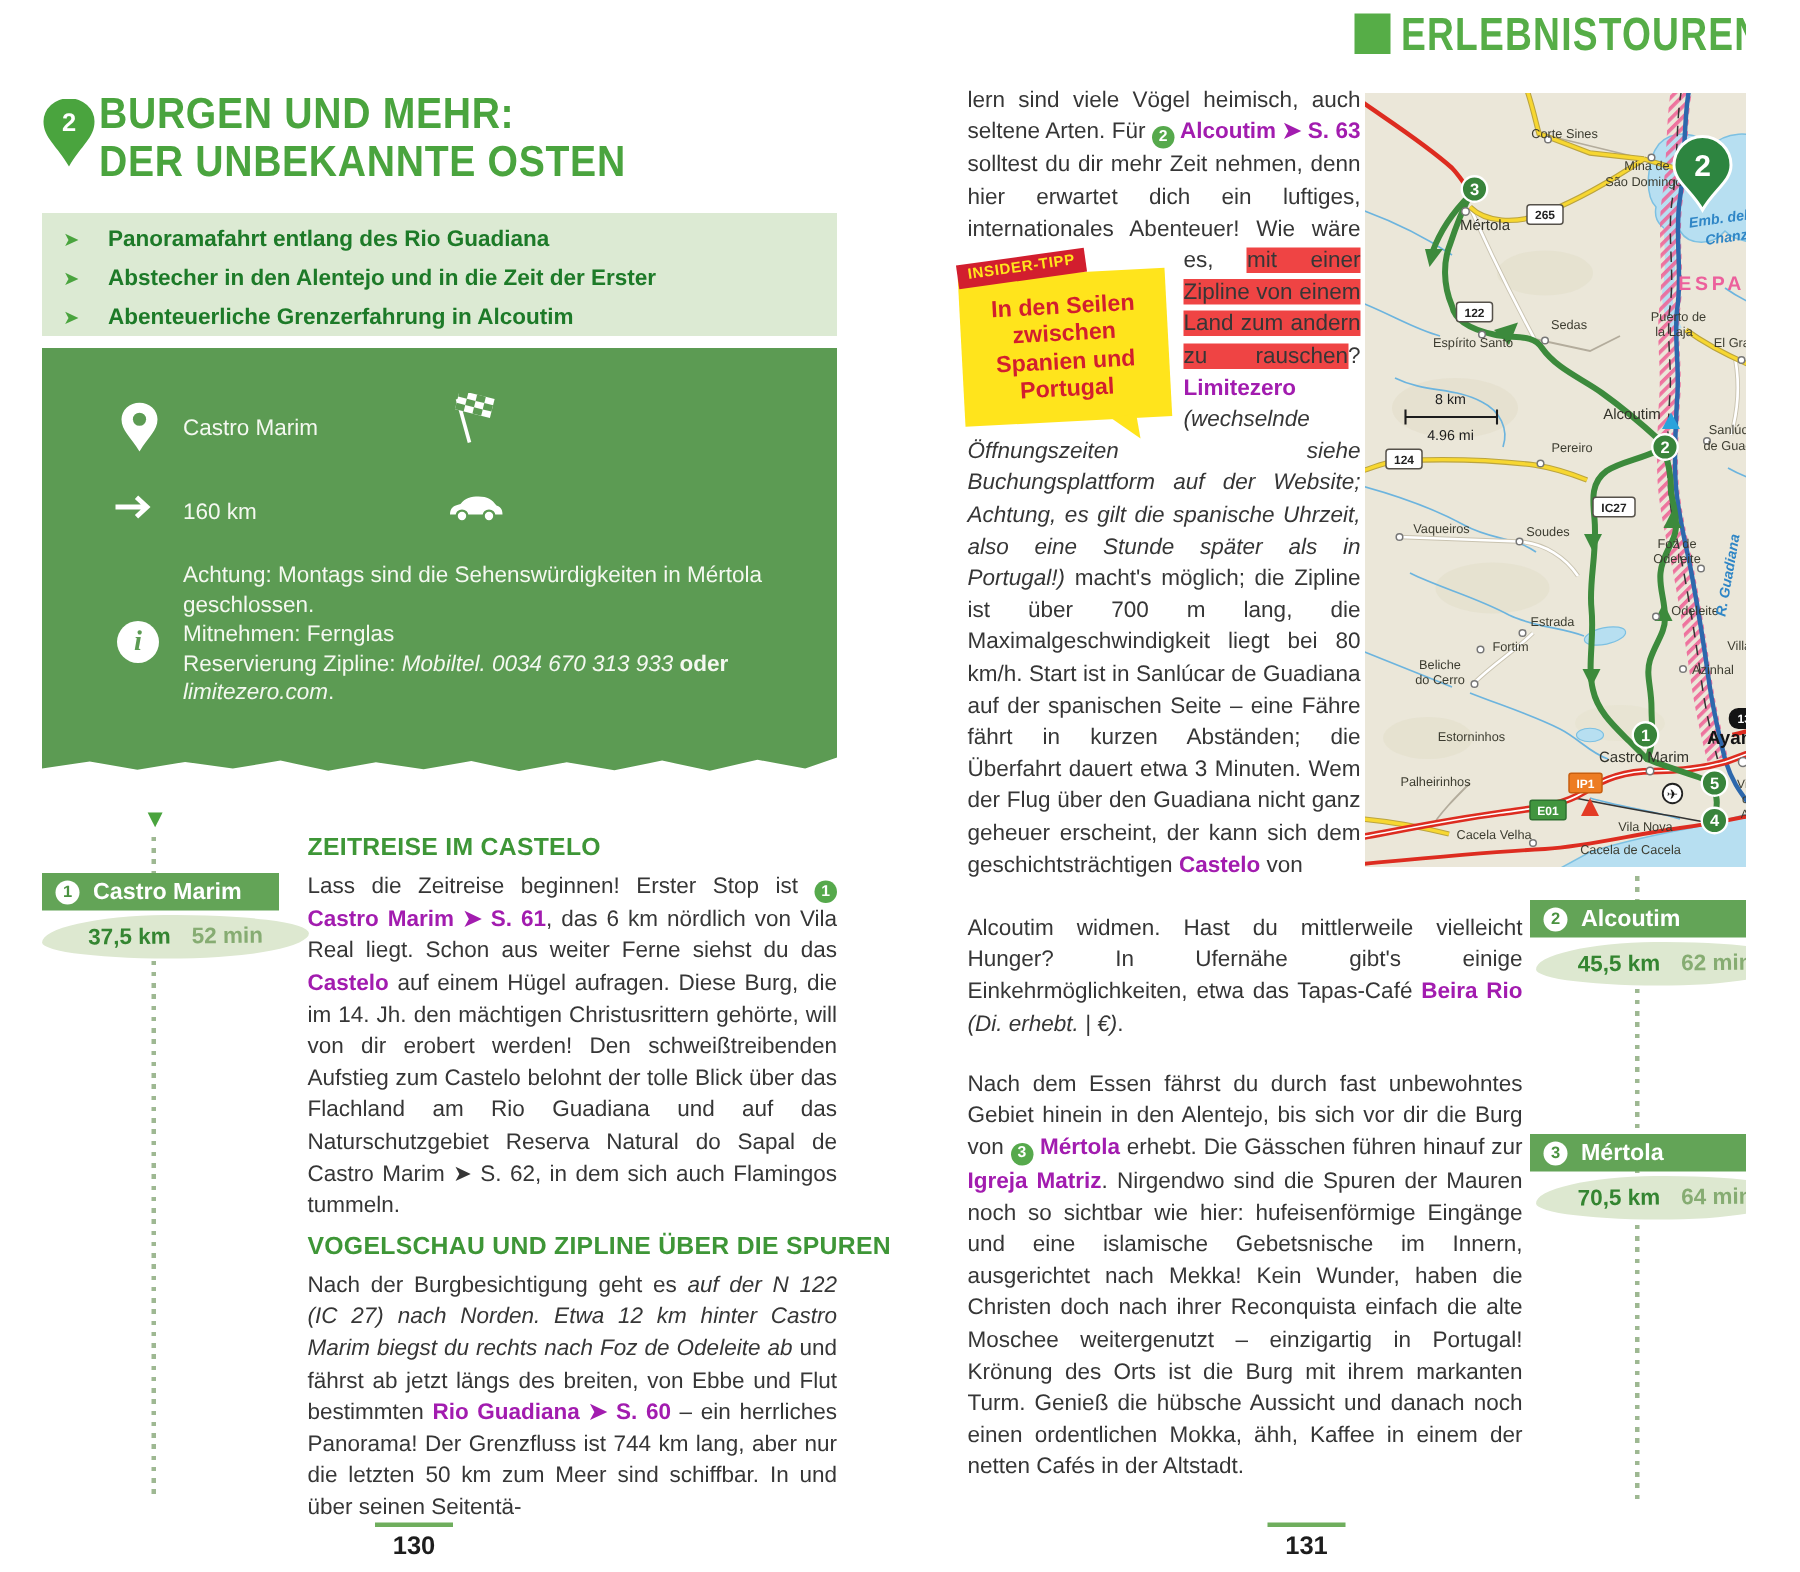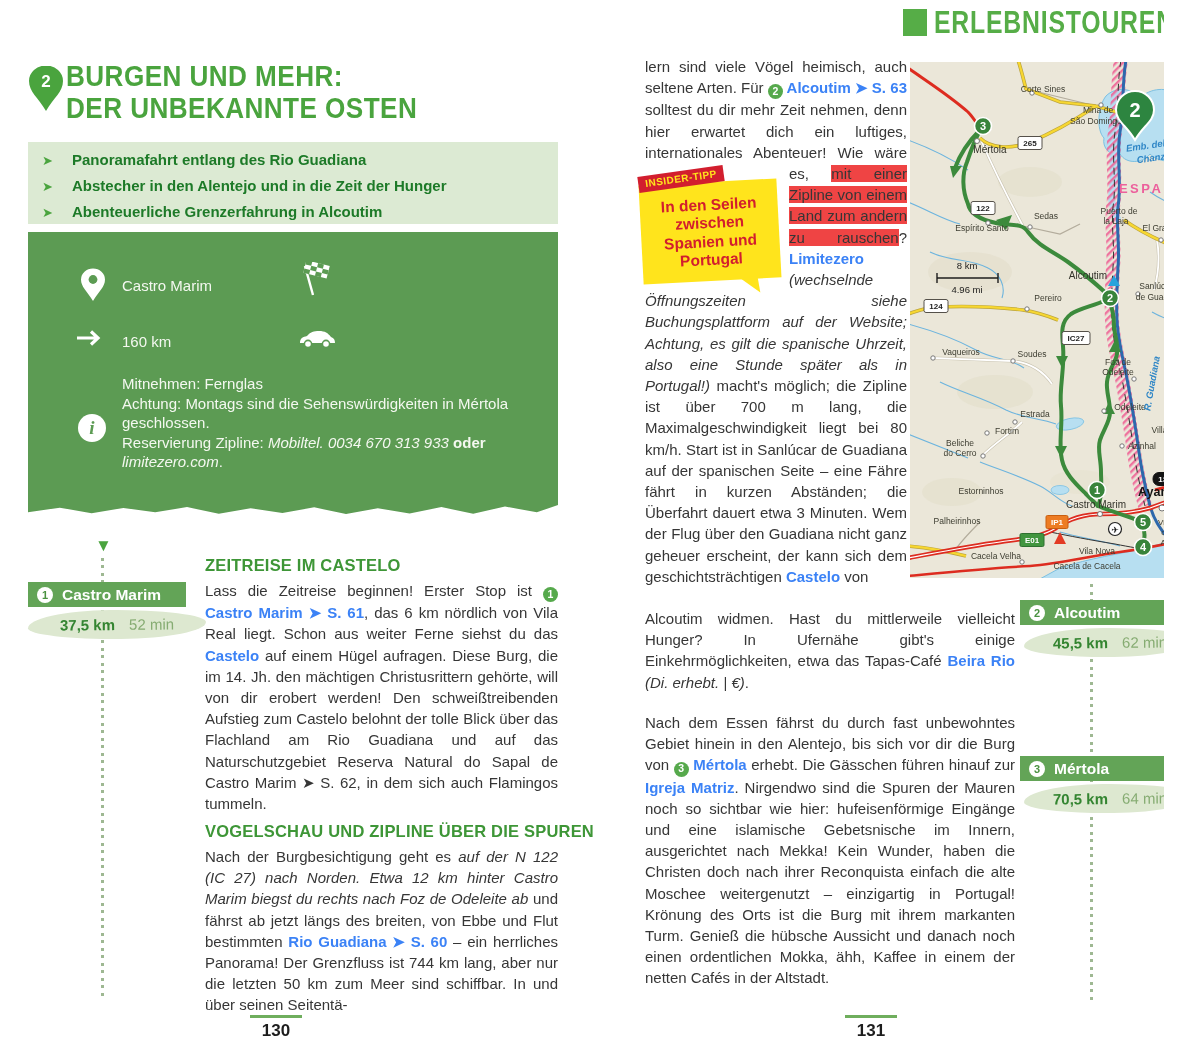--- a/index.html
+++ b/index.html
@@ -36,21 +36,21 @@
   .f-dur{left:314px;top:88px;width:185px;}
   .f-notes{left:94px;top:142px;width:408px;line-height:1.5;}
   .icon-abs{position:absolute;}
   .info-circle{width:28px;height:28px;border-radius:50%;background:#fff;color:#5c9b53;display:flex;
                align-items:center;justify-content:center;font-family:"Liberation Serif",serif;
                font-weight:bold;font-style:italic;font-size:19px;}
 
   
   .sec-h{position:absolute;font-size:16.5px;font-weight:bold;color:#3e9637;letter-spacing:.2px;}
   .body-col{position:absolute;font-size:15px;line-height:21.2px;text-align:justify;color:#363636;}
-  .seg-g{color:#3b82f6;font-weight:bold;}
+  .seg-g{color:#a21caf;font-weight:bold;}
   .seg-it{font-style:italic;}
   .seg-b{font-weight:bold;text-align:right;}
   .seg-hl{background:#ef4444;}
   .seg-n{display:inline-flex;width:15px;height:15px;border-radius:50%;background:#56a94c;color:#fff;
          font-size:10.5px;font-weight:bold;align-items:center;justify-content:center;vertical-align:-2px;}
   .seg-tip{float:left;width:136px;height:112px;margin:4px 8px 0 0;}
 
   
   .tip{position:absolute;left:641px;top:182px;width:138px;z-index:5;}
   .tip-ribbon{position:absolute;top:-11px;left:-3px;background:#d21e2e;color:#ffe41c;font-size:10px;
@@ -66,21 +66,21 @@
   .tl-arrow{position:absolute;color:#4aa43e;font-size:17px;}
   .stop-bar{position:absolute;height:25px;background:#63a457;display:flex;align-items:center;
             padding-left:9px;box-sizing:border-box;z-index:3;}
   .stop-badge{width:16px;height:16px;border-radius:50%;background:#fff;color:#4a9240;font-size:11px;
               font-weight:bold;display:flex;align-items:center;justify-content:center;flex:0 0 16px;}
   .stop-name{color:#fff;font-weight:bold;font-size:15.5px;margin-left:9px;white-space:nowrap;}
   .brush{position:absolute;height:29px;background:#dde8d0;display:flex;align-items:center;
          justify-content:center;z-index:3;transform:rotate(-.6deg);
          border-radius:46% 54% 48% 52% / 60% 45% 55% 40%;}
   .brush .km{color:#348531;font-weight:bold;font-size:15px;}
-  .brush .min{color:#86ac72;font-weight:normal;font-size:15px;margin-left:14px;}
+  .brush .min{color:#86ac72;font-weight:bold;font-size:15px;margin-left:14px;}
 
   
   .map{position:absolute;left:910px;top:62px;width:290px;height:516px;}
   .ml{text-anchor:middle;font-family:"Liberation Sans",sans-serif;}
   .lbl{font-size:8.5px;fill:#3c3c30;}
   .lbl-md{font-size:10px;fill:#32322a;}
   .lbl-b{font-size:12.5px;font-weight:bold;fill:#141414;}
   .lbl-blue{font-size:9.5px;font-style:italic;font-weight:bold;fill:#2f86c6;}
   .lbl-pink{font-size:13px;font-weight:bold;fill:#ec609c;letter-spacing:2.5px;}
   .lbl-sm{font-size:8px;fill:#3c3c30;}
@@ -113,21 +113,21 @@
     <div>DER UNBEKANNTE OSTEN</div>
   </div>
 
   <div class="hl-box">
     <div class="hl-row">
       <span class="hl-arrow">➤</span>
       <span class="hl-text">Panoramafahrt entlang des Rio Guadiana</span>
     </div>
     <div class="hl-row">
       <span class="hl-arrow">➤</span>
-      <span class="hl-text">Abstecher in den Alentejo und in die Zeit der Hunger</span>
+      <span class="hl-text">Abstecher in den Alentejo und in die Zeit der Erster</span>
     </div>
     <div class="hl-row">
       <span class="hl-arrow">➤</span>
       <span class="hl-text">Abenteuerliche Grenzerfahrung in Alcoutim</span>
     </div>
   </div>
 
   <div class="facts">
     <span class="icon-abs" style="left:52px;top:36px;">
       <svg width="26" height="34" viewBox="0 0 26 34">
@@ -164,22 +164,22 @@
         <path d="M2,15 C2,10 5,9 9,8 C12,4 16,3 21,3 C27,3 30,5 33,9 C36,10 37,12 37,15 L2,15 Z" fill="#fff"></path>
         <circle cx="10" cy="16" r="3.6" fill="#fff" stroke="#5c9b53" stroke-width="1.6"></circle>
         <circle cx="28" cy="16" r="3.6" fill="#fff" stroke="#5c9b53" stroke-width="1.6"></circle>
       </svg>
     </span>
 
     <span class="icon-abs" style="left:50px;top:182px;">
       <span class="info-circle">i</span>
     </span>
     <div class="lab f-notes">
+      <div>Achtung: Montags sind die Sehenswürdigkeiten in Mértola geschlossen.</div>
       <div>Mitnehmen: Fernglas</div>
-      <div>Achtung: Montags sind die Sehenswürdigkeiten in Mértola geschlossen.</div>
       <div><span>Reservierung Zipline: </span><span class="seg-it">Mobiltel. 0034 670 313 933</span><span class="seg-b"> oder </span><span class="seg-it">limitezero.com</span><span>.</span></div>
     </div>
   </div>
 
   <div class="tl-arrow" style="left:95px;top:536px;">▼</div>
   <div class="dotline" style="left:101px;top:558px;height:438px;"></div>
 
   <div class="stop-bar" style="left:28px;top:582px;width:158px;">
     <span class="stop-badge">1</span>
     <span class="stop-name">Castro Marim</span>

